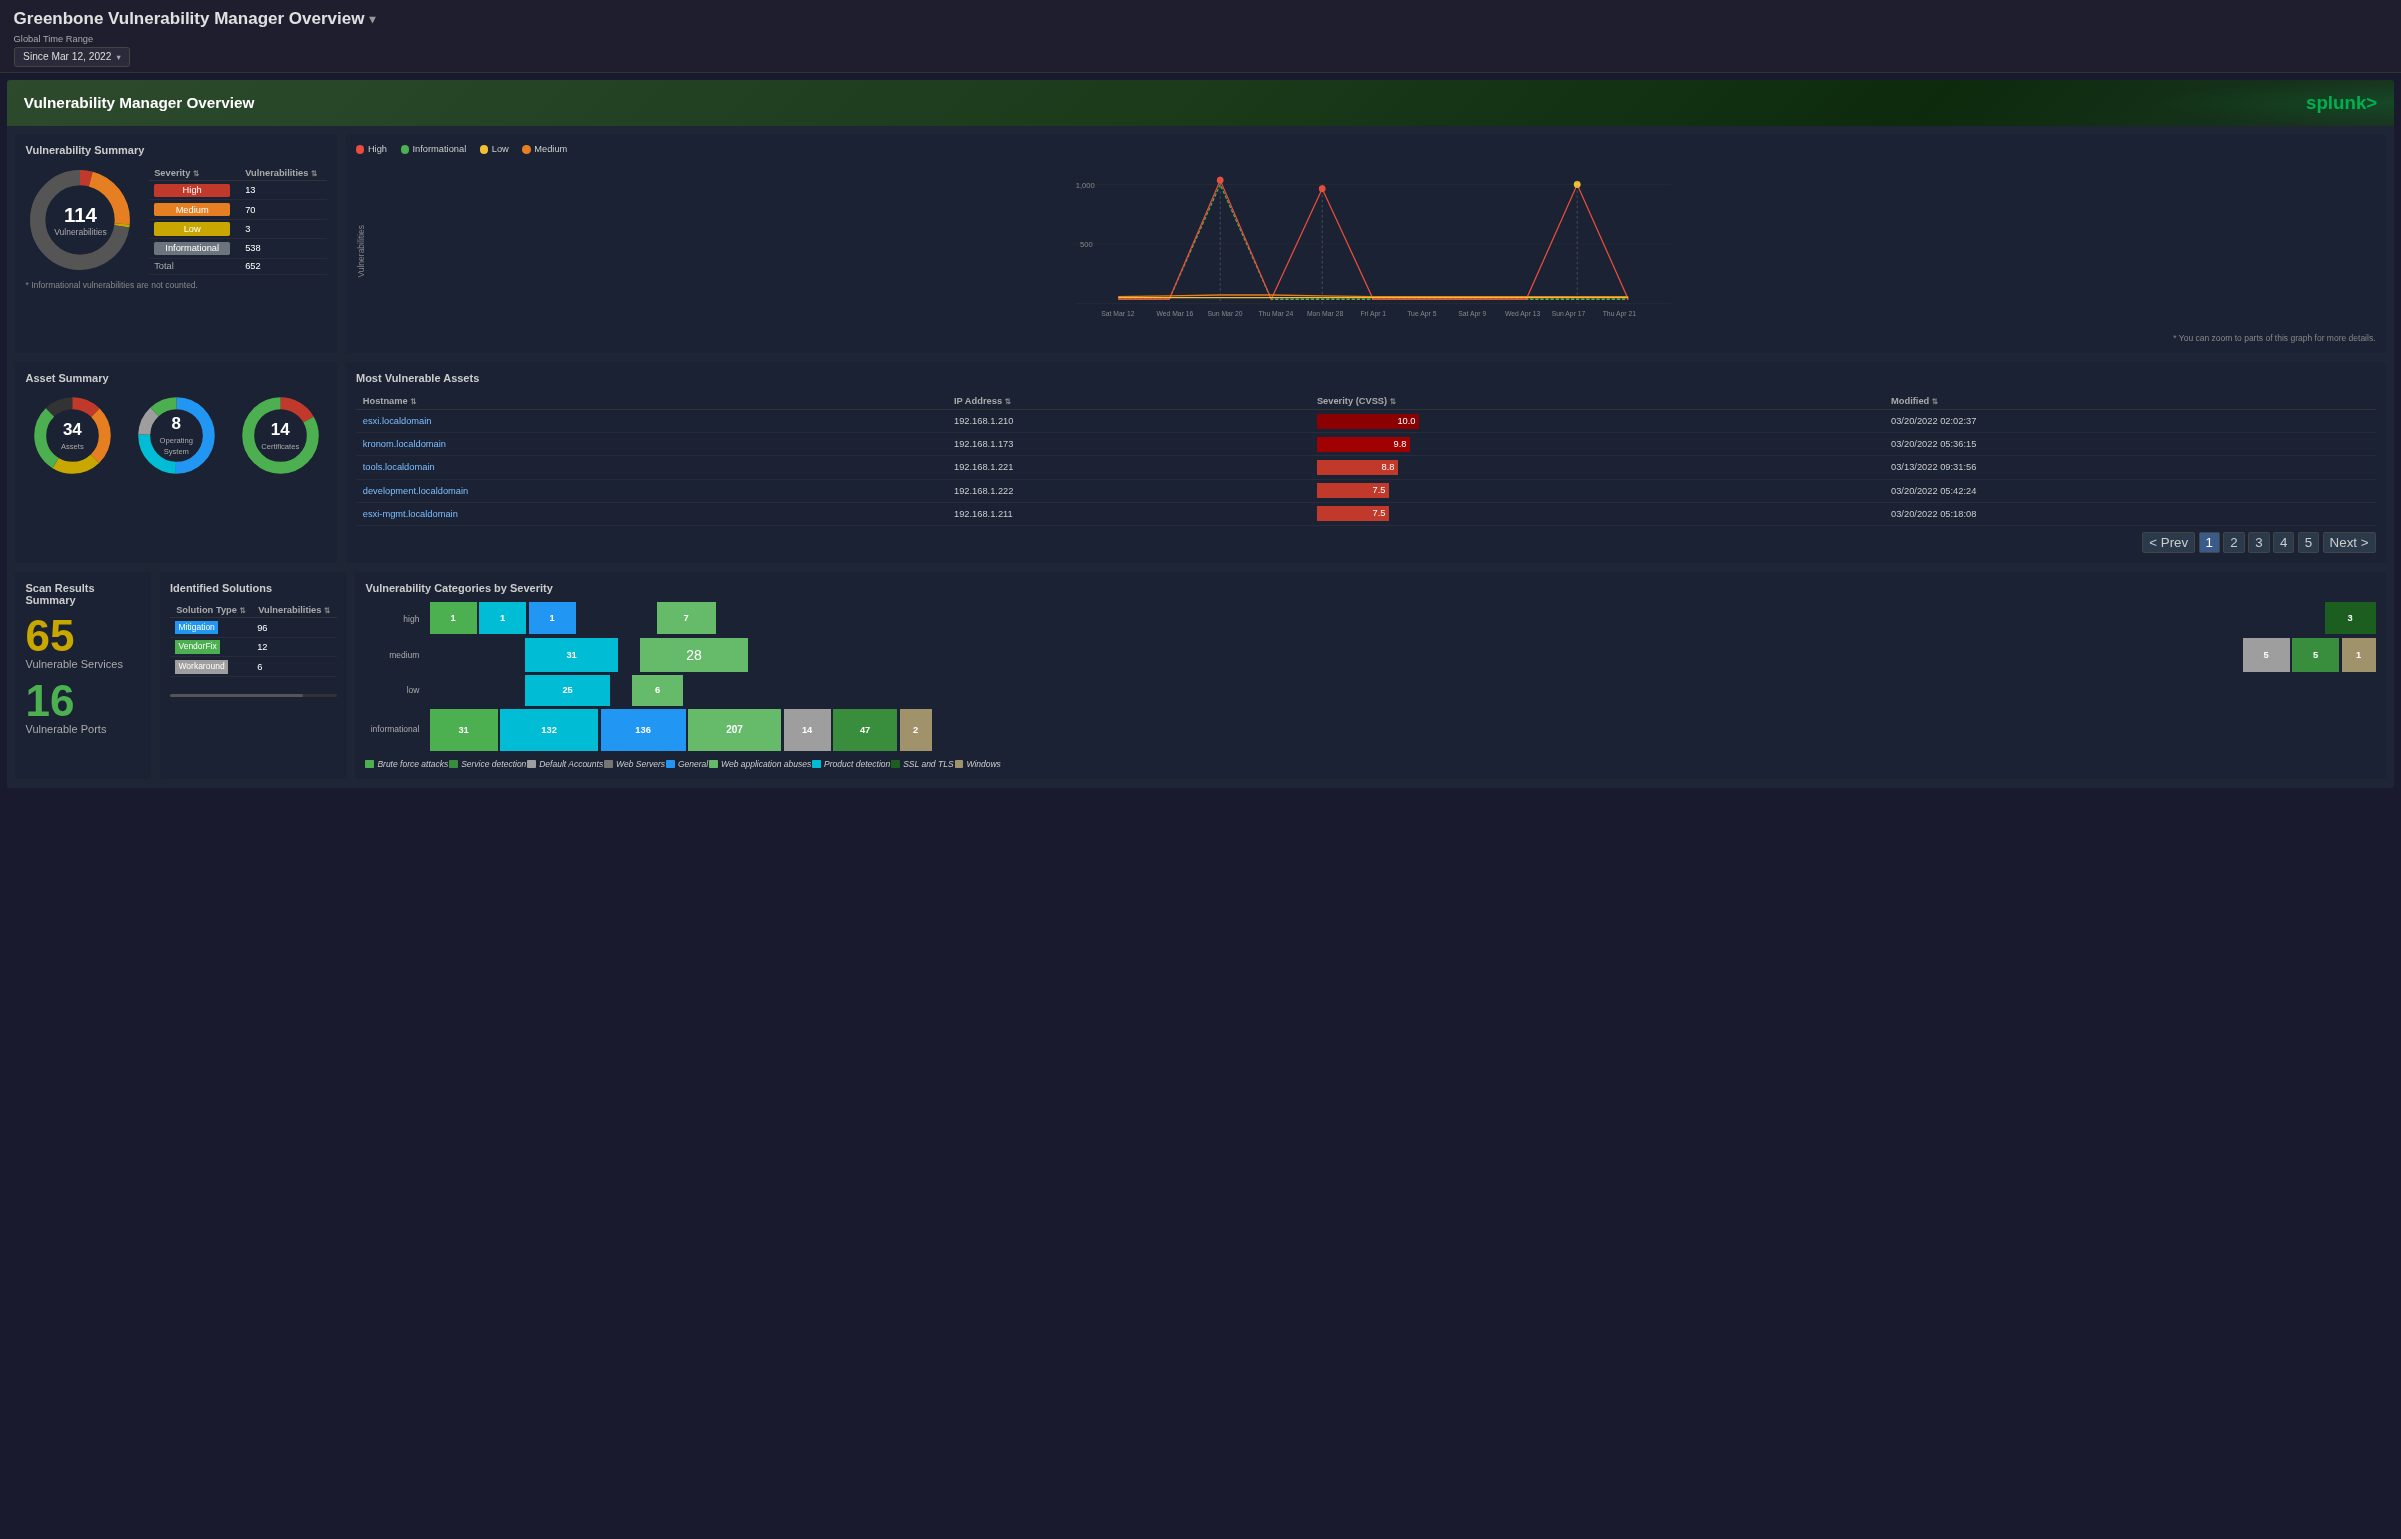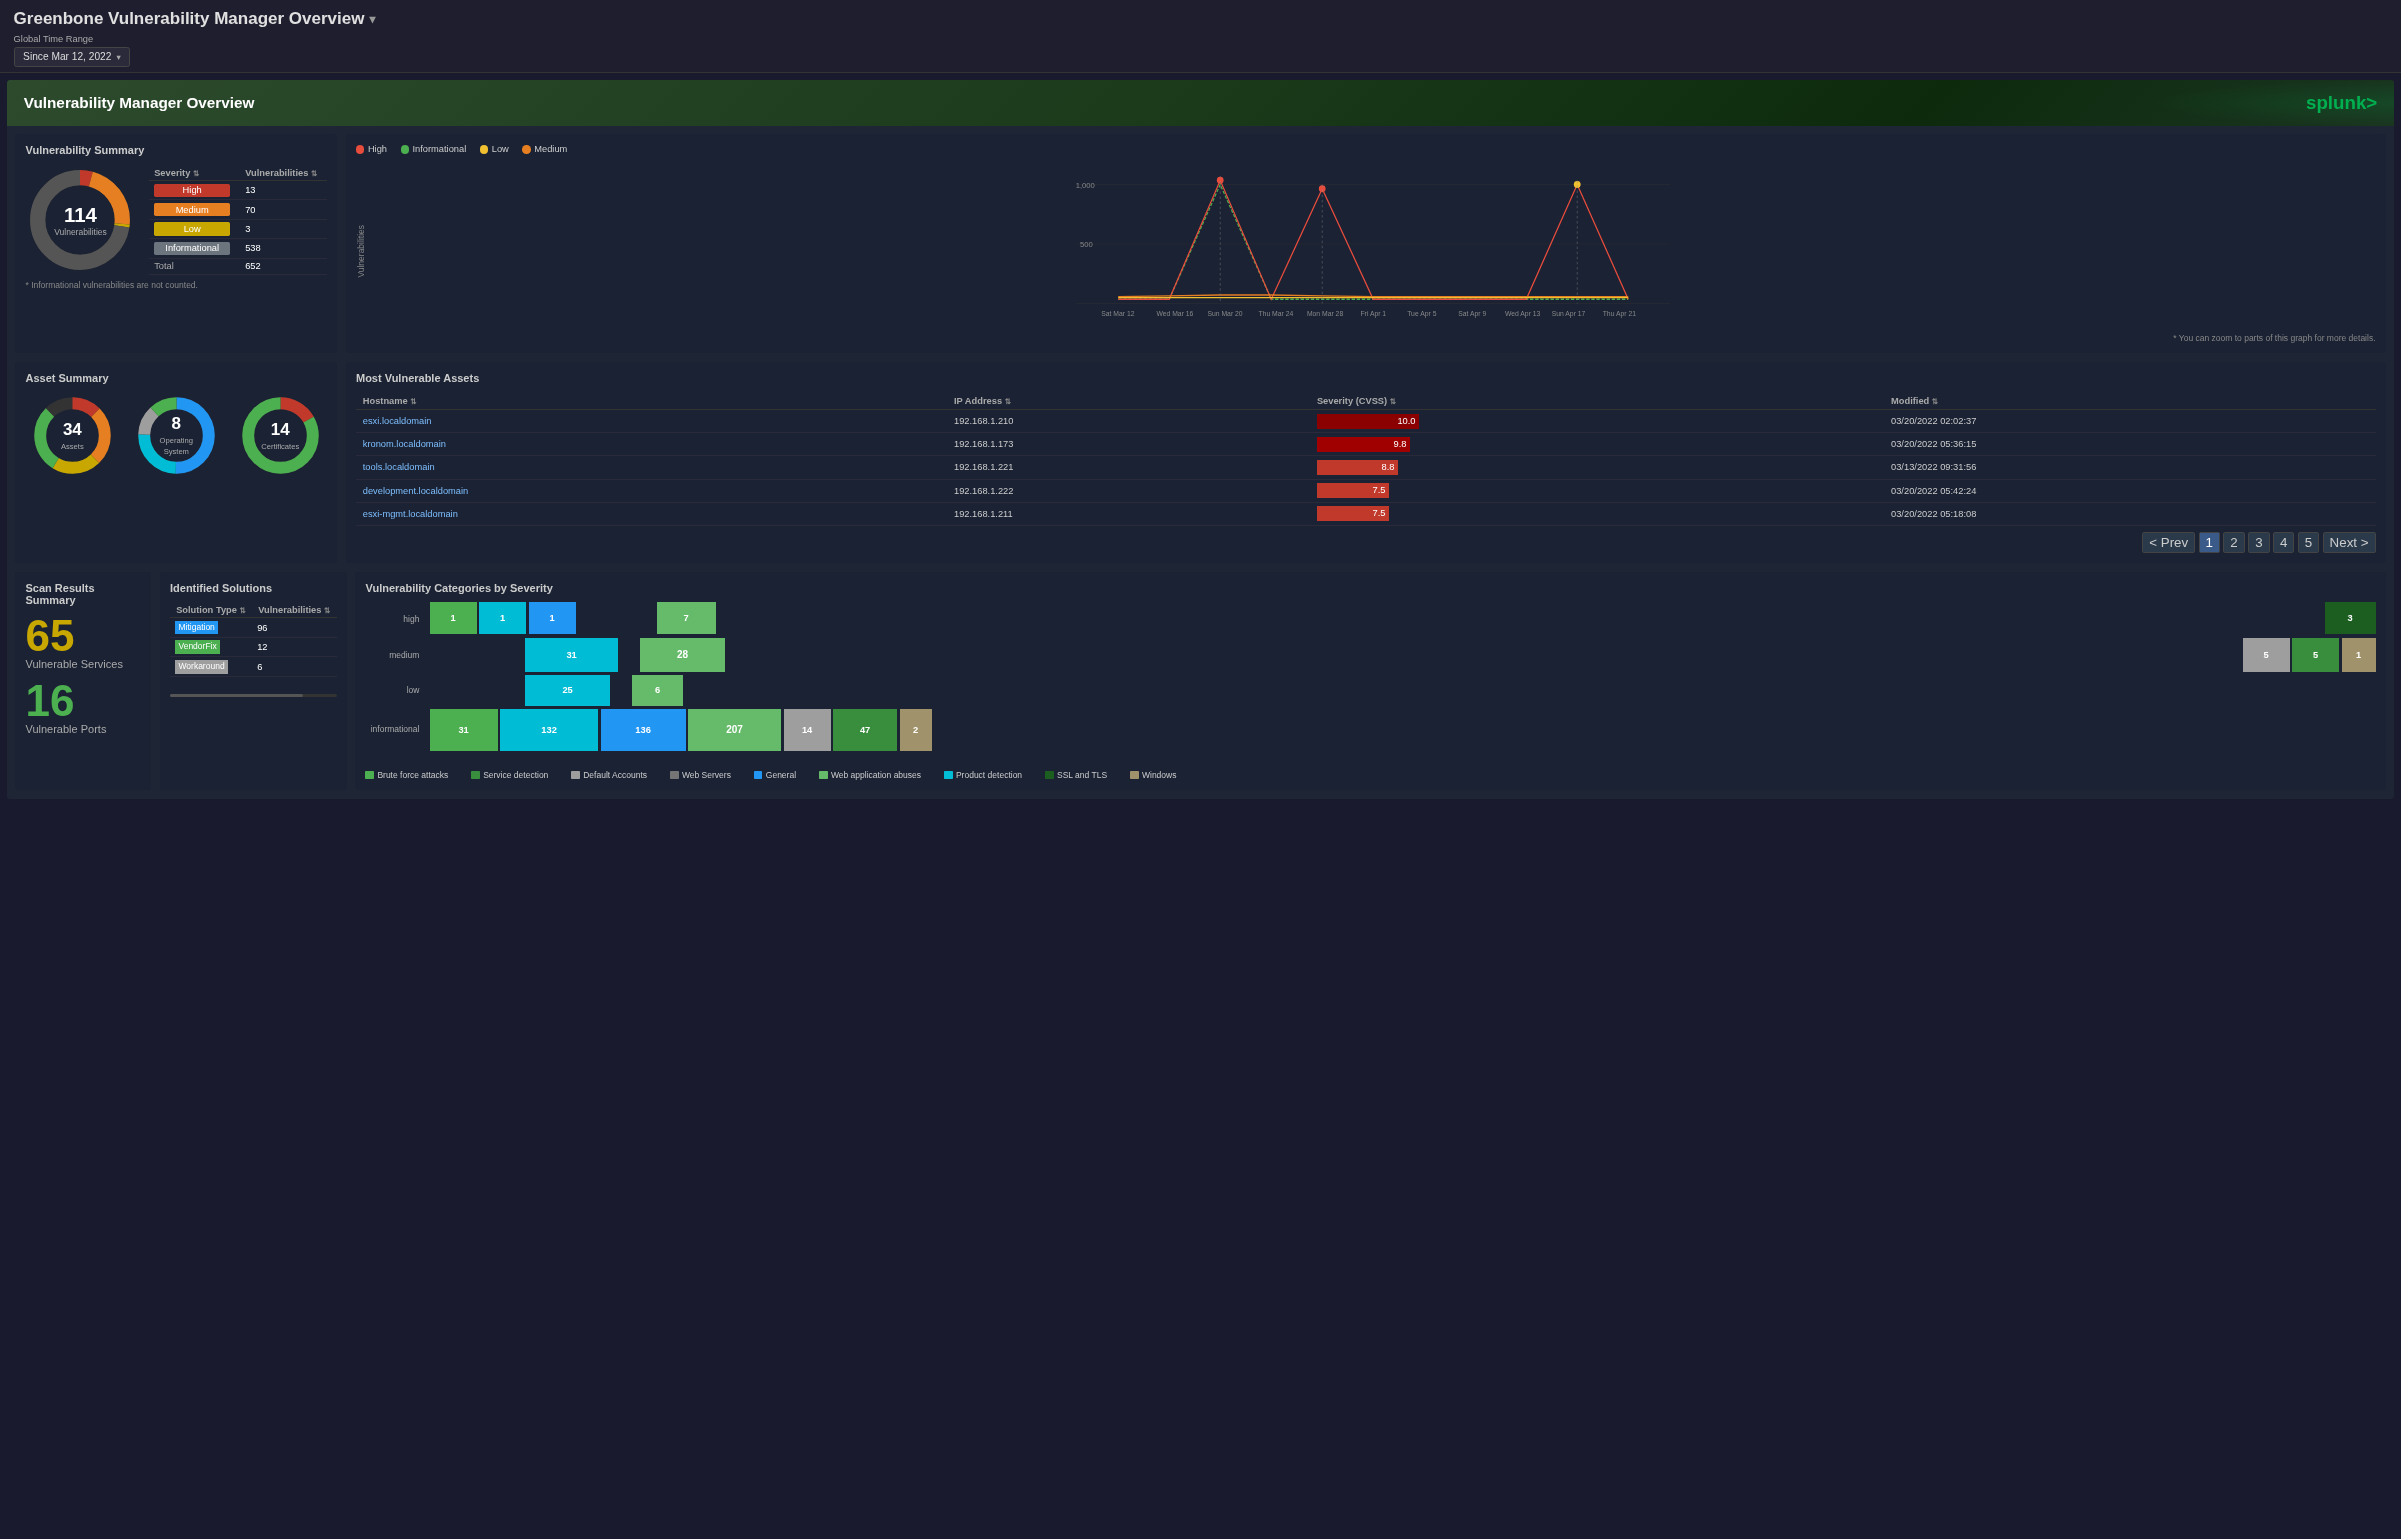--- a/index.html
+++ b/index.html
@@ -327,23 +327,24 @@
       font-size: 8.5px;
       padding: 0 3.4px;
       line-height: 13.6px;
     }
     .sol-mitigation { background: #2196f3; }
     .sol-vendorfix { background: #4caf50; }
     .sol-workaround { background: #9e9e9e; }
     .treemap-legend {
       display: flex;
       flex-wrap: wrap;
-      gap: 23px;
-      margin-top: 19px;
+      gap: 1px;
+      margin-top: 8px;
       font-size: 8.5px;
+      font-style: italic;
     }
     .treemap-legend-item {
       display: flex;
       align-items: center;
       gap: 3.4px;
     }
     .treemap-legend-color {
       width: 8.5px;
       height: 8.5px;
       border-radius: 0.8px;
@@ -691,21 +692,21 @@
               <div style="width:76px;height:32px;"></div>
               <div style="background:#66bb6a;width:59px;height:32px;display:flex;align-items:center;justify-content:center;color:#fff;font-size:9.3px;font-weight:bold;">7</div>
               <div style="flex:1;height:32px;"></div>
               <div style="background:#1b5e20;width:51px;height:32px;display:flex;align-items:center;justify-content:center;color:#fff;font-size:9.3px;font-weight:bold;">3</div>
             </div>
 
             <div style="display:flex; gap:2.5px; align-items:center; height:34px;">
               <div style="width:93px;height:34px;"></div>
               <div style="background:#00bcd4;width:93px;height:34px;display:flex;align-items:center;justify-content:center;color:#fff;font-size:9.3px;font-weight:bold;">31</div>
               <div style="width:17px;height:34px;"></div>
-              <div style="background:#66bb6a;width:85px;height:34px;display:flex;align-items:center;justify-content:center;color:#fff;font-size:10px;font-weight:bold;">28</div>
+              <div style="background:#66bb6a;width:108px;height:34px;display:flex;align-items:center;justify-content:center;color:#fff;font-size:14px;font-weight:normal;">28</div>
               <div style="flex:1;height:34px;"></div>
               <div style="background:#9e9e9e;width:47px;height:34px;display:flex;align-items:center;justify-content:center;color:#fff;font-size:9.3px;font-weight:bold;">5</div>
               <div style="background:#388e3c;width:47px;height:34px;display:flex;align-items:center;justify-content:center;color:#fff;font-size:9.3px;font-weight:bold;">5</div>
               <div style="background:#a0926a;width:34px;height:34px;display:flex;align-items:center;justify-content:center;color:#fff;font-size:9.3px;font-weight:bold;">1</div>
             </div>
 
             <div style="display:flex; gap:2.5px; align-items:center; height:30.5px;">
               <div style="width:93px;height:30.5px;"></div>
               <div style="background:#00bcd4;width:85px;height:30.5px;display:flex;align-items:center;justify-content:center;color:#fff;font-size:9.3px;font-weight:bold;">25</div>
               <div style="width:17px;height:30.5px;"></div>

